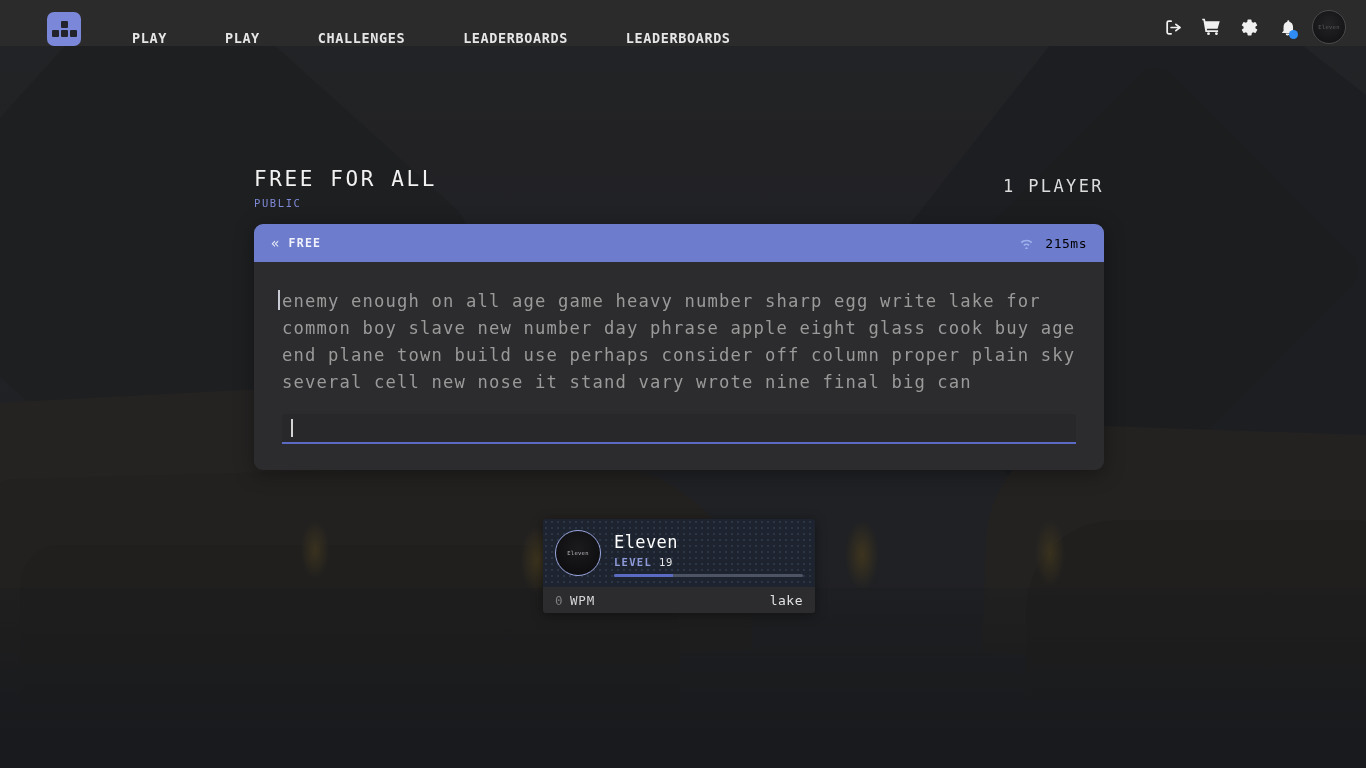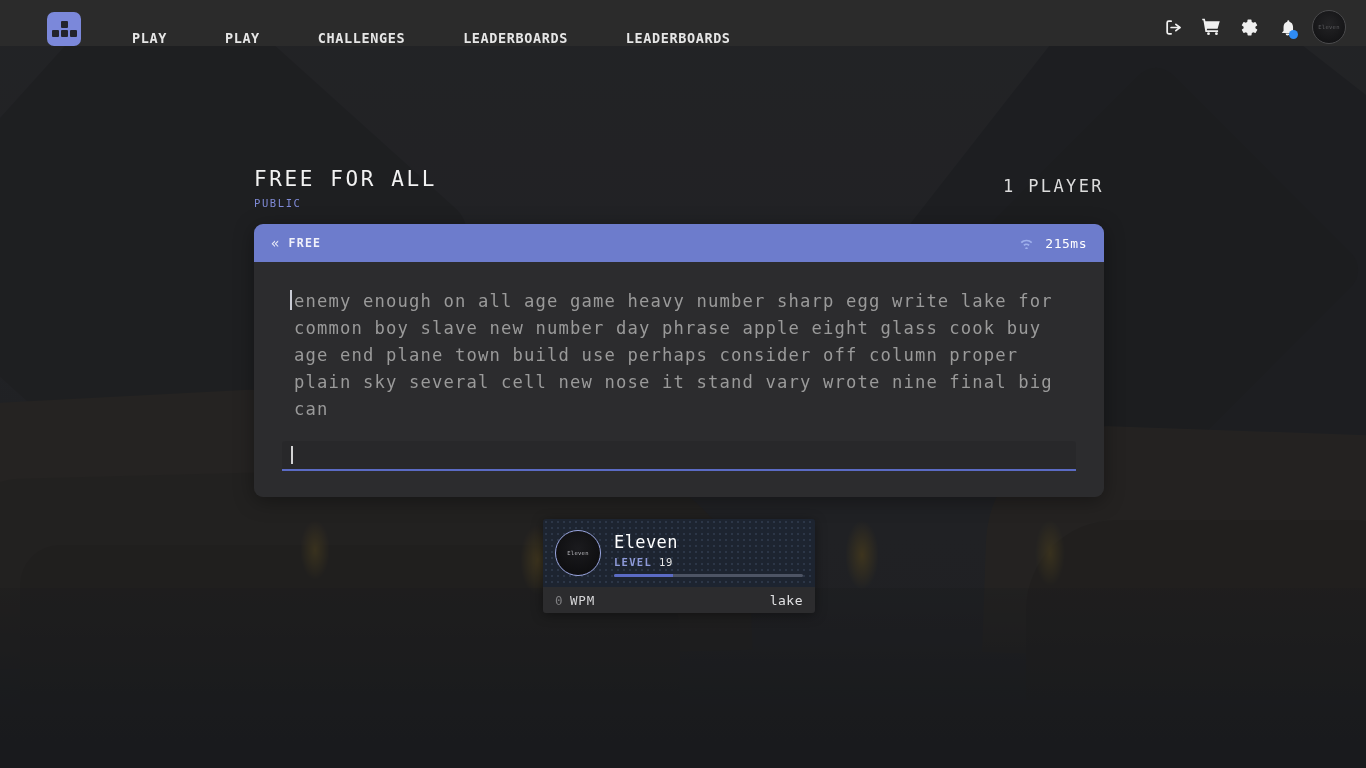--- a/index.html
+++ b/index.html
@@ -77,23 +77,23 @@
   
   #panel { position:absolute; left:254px; top:224px; width:850px;
            background:rgba(45,45,47,.93); border-radius:9px;
            box-shadow:0 4px 20px rgba(0,0,0,.35); }
   #panel-head { height:38px; background:#6d7ccc; border-radius:9px 9px 0 0;
                 display:flex; align-items:center; padding:0 17px; cursor:pointer; }
   #leave-btn { display:flex; align-items:center; gap:9px; cursor:pointer; }
   #leave-chev { color:#e8eaf7; font-size:14px; line-height:1; }
   #leave-label { color:#f0f1fa; font-size:11.5px; font-weight:bold; letter-spacing:1.3px; }
   #ping-wrap { margin-left:auto; display:flex; align-items:center; gap:10px; }
-  #ping-val { color:#ffffff; font-size:13px; letter-spacing:.5px;text-align:right; }
-
-  #quote-area { padding:26px 28px 0 36px; position:relative; }
+  #ping-val { color:#000000; font-size:13px; letter-spacing:.5px;text-align:right; }
+
+  #quote-area { padding:26px 28px 0 24px; position:relative; }
   #quote { color:#9a9a9a; font-size:17.2px; line-height:27px; letter-spacing:1.15px;
            position:relative; padding-left:4px; }
   #quote-caret { position:absolute; left:0; top:2px; width:1.5px; height:20px;
                  background:#c9cbd4; }
 
   #input-wrap { margin:18px 28px 26px 28px; height:30px; position:relative;
                 background:rgba(38,38,40,.55); border-bottom:2px solid #5b6bc4;
                 border-radius:3px 3px 0 0; }
   #type-input { width:100%; height:100%; background:transparent; border:none; outline:none;
                 color:#ddd; font-family:"DejaVu Sans Mono", monospace; font-size:15px;

